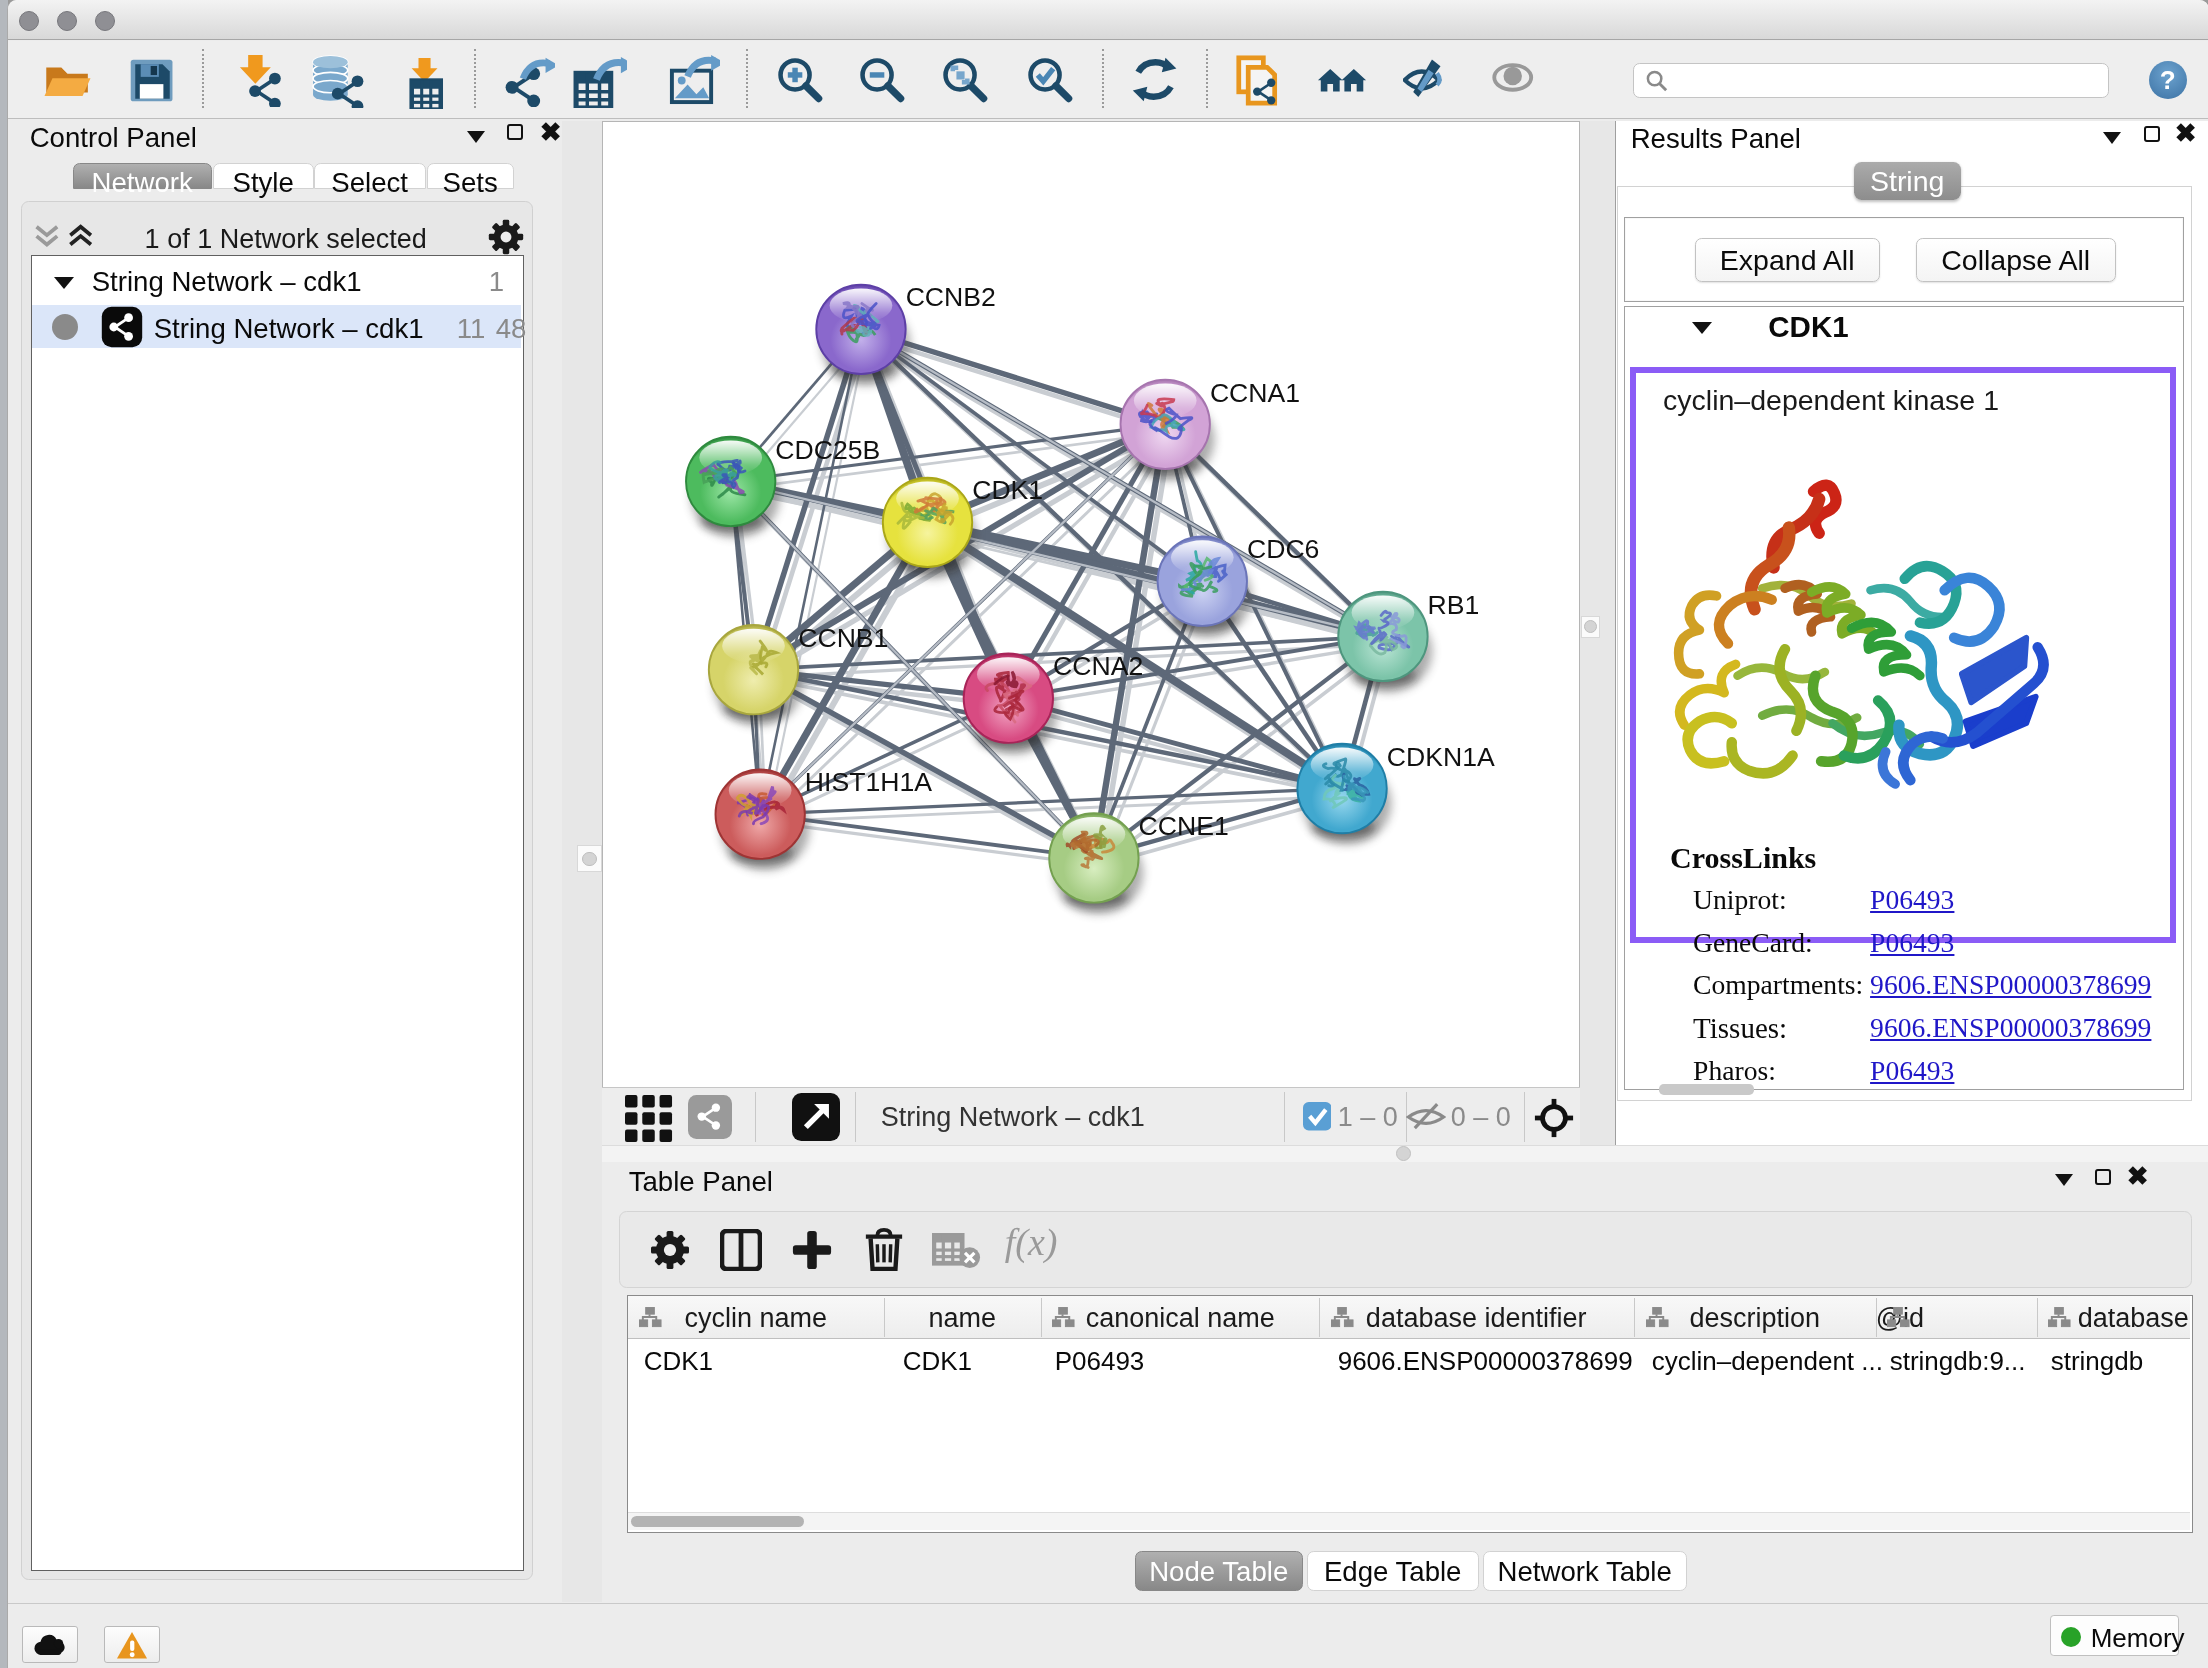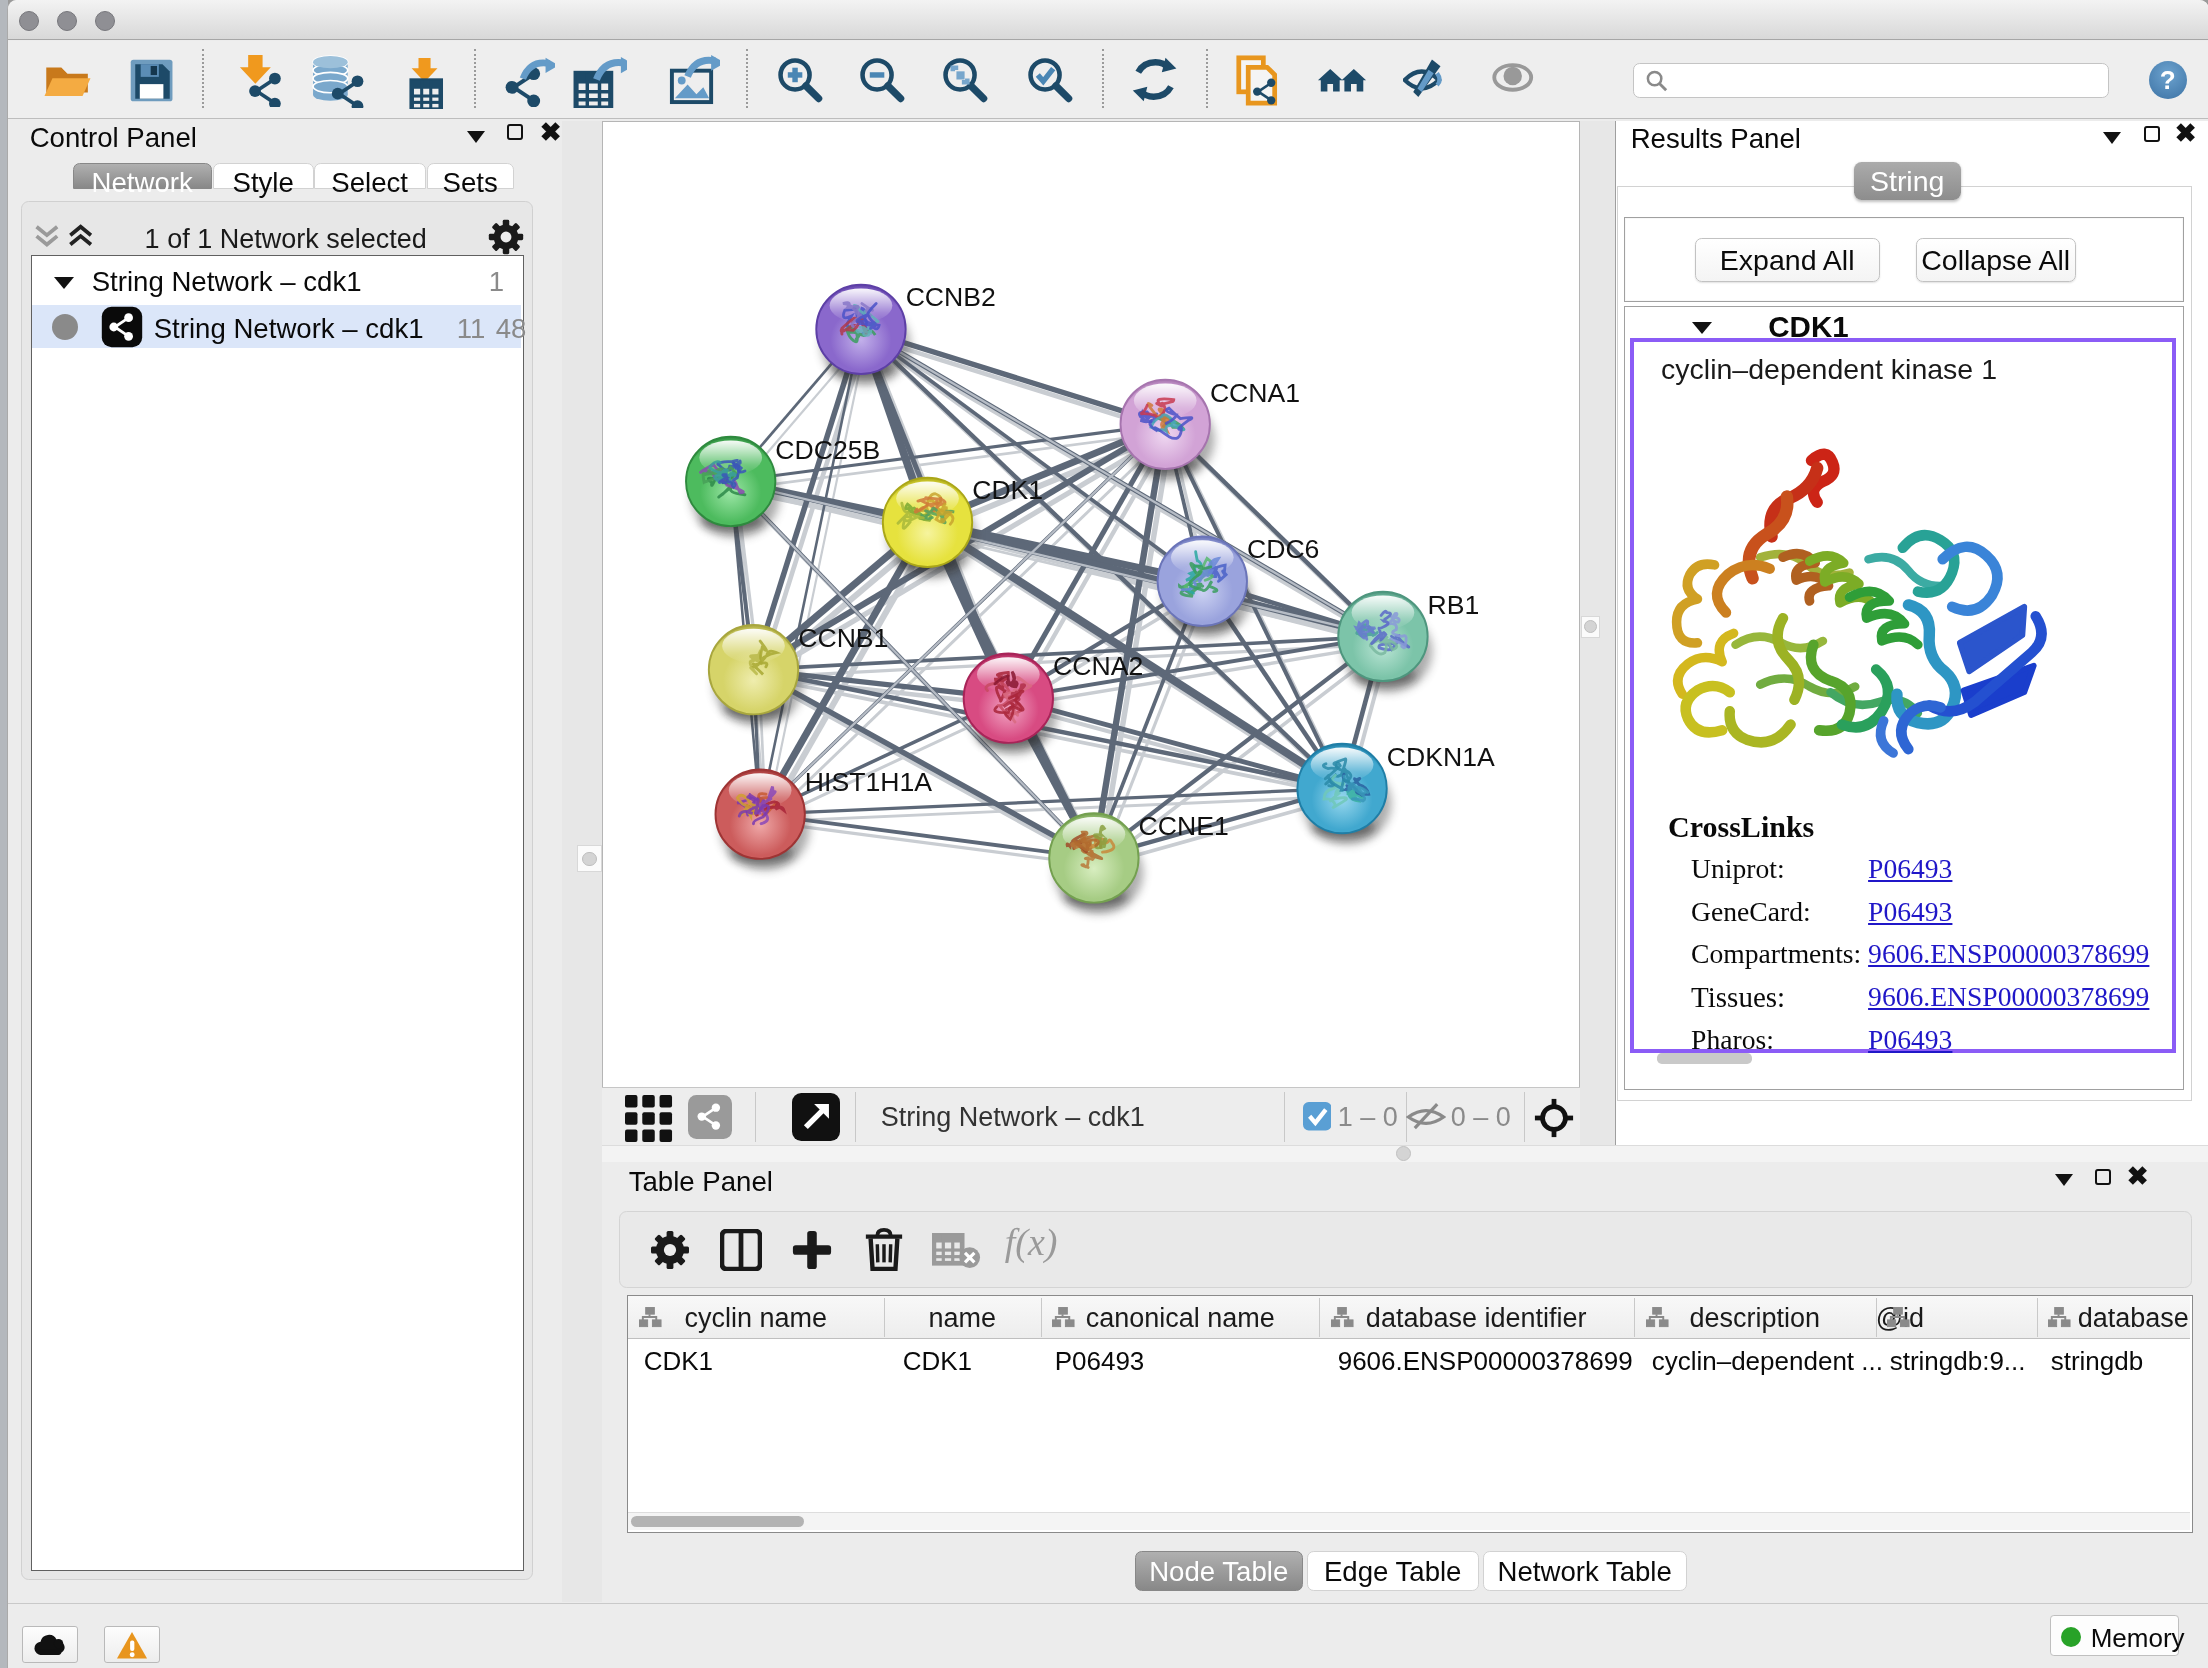--- a/index.html
+++ b/index.html
@@ -688,25 +688,25 @@
     </div>
 <div class="abs" style="left:1607px;top:121px;width:594px;height:1024px;background:#ffffff;border-left:1.9px solid #9f9f9f">
 <div class="paneltitle abs" style="left:15px;top:1.9px">Results Panel</div>
 <div class="tri" style="left:487px;top:10.5px;border-left-width:9.5px;border-right-width:9.5px"></div>
 <div class="pbtn-max" style="left:528px;top:4.8px"></div>
 <div class="px" style="left:559px;top:-2.9px">✖</div>
 <div class="abs" style="left:1px;top:65px;width:575px;height:915px;border:1.9px solid #d2d2d2"></div>
 <div class="abs" style="left:238px;top:41px;width:107px;height:38px;background:linear-gradient(#ababab,#8d8d8d);border-radius:7.6px;color:#fff;font-size:28.5px;text-align:center;line-height:38px;box-shadow:0 1.9px 2.9px rgba(0,0,0,0.25)">String</div>
 <div class="abs" style="left:8.6px;top:96px;width:560px;height:85px;border:1px solid #a0a0a0;box-shadow:inset 0 0 0 1px #f8f8f8"></div>
 <div class="btn" style="left:79px;top:117px;width:185px;height:44px;line-height:42px">Expand All</div>
-<div class="btn" style="left:300px;top:117px;width:160px;height:44px;line-height:42px">Collapse All</div>
+<div class="btn" style="left:300px;top:117px;width:200px;height:44px;line-height:42px">Collapse All</div>
 <div class="abs" style="left:8.6px;top:185px;width:560px;height:784px;border:1px solid #a0a0a0">
 <div class="tri" style="left:67px;top:15px"></div>
 <div class="abs" style="left:143px;top:2.9px;font-size:29.5px;font-weight:bold;color:#0a0a0a">CDK1</div>
-<div class="abs" style="left:4.8px;top:31px;width:546px;height:715px;border:4px solid #8b5cf6">
+<div class="abs" style="left:4.8px;top:60px;width:546px;height:576px;border:6px solid #8b5cf6">
 <div class="abs" style="left:27px;top:11.4px;font-size:28.5px;color:#1a1a1a">cyclin–dependent kinase 1</div>
 <svg class="abs" style="left:35px;top:103px" width="380" height="333" viewBox="0 0 400 350">
 <g fill="none" stroke-linecap="round" stroke-linejoin="round" opacity="0.9">
 <path d="M96 118 q30 -10 50 8 q18 16 44 8" stroke="#98aa26" stroke-width="9"></path>
 <path d="M70 210 q24 -16 48 -2 q22 12 44 -2" stroke="#8cb028" stroke-width="9"></path>
 <path d="M96 252 q28 -14 52 2 q24 14 48 0" stroke="#62a42c" stroke-width="9"></path>
 <path d="M170 260 q24 20 52 10 q24 -8 40 12" stroke="#2f9e52" stroke-width="9"></path>
 <path d="M210 120 q26 -8 42 12 q14 18 38 16" stroke="#28a29a" stroke-width="9"></path>
 </g>
 <g fill="none" stroke-linecap="round" stroke-linejoin="round">

